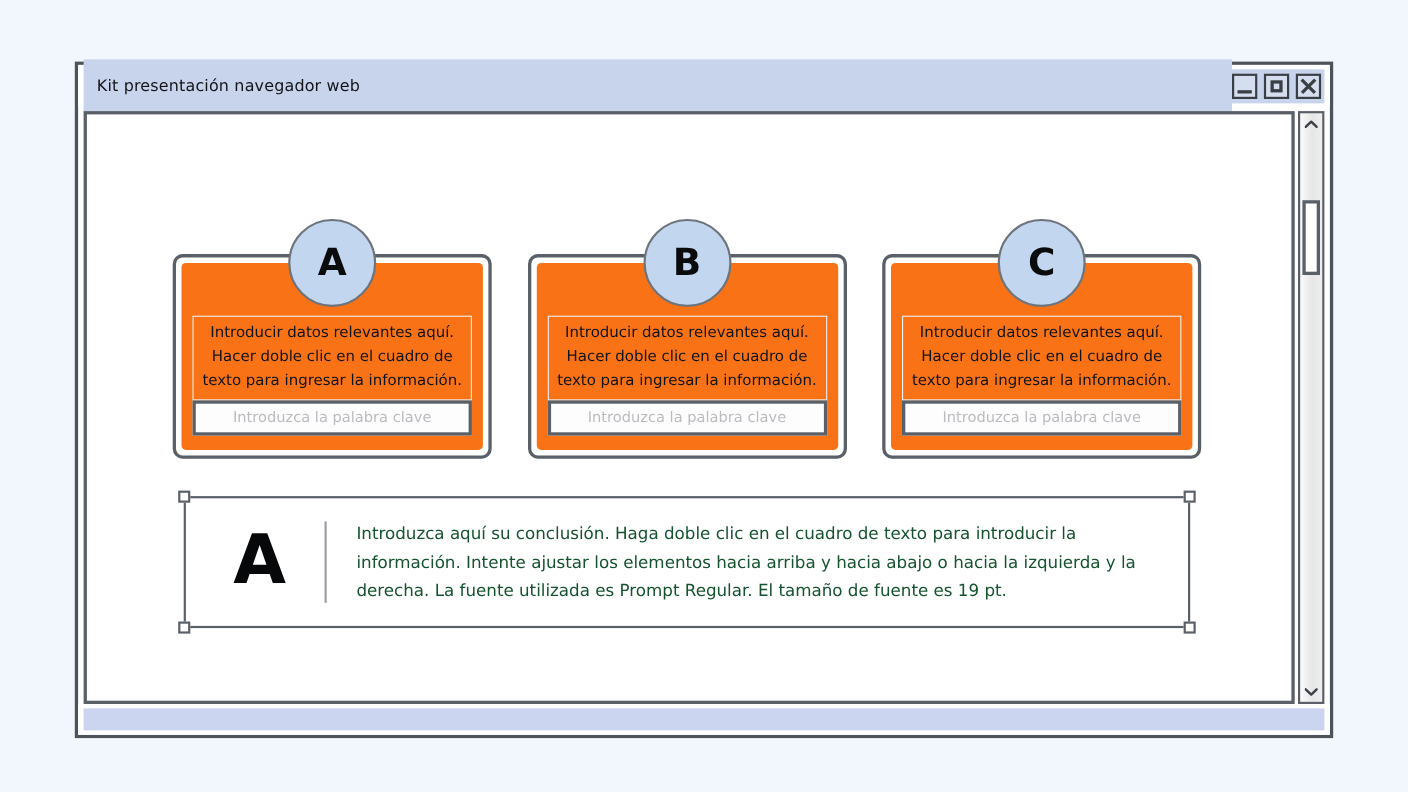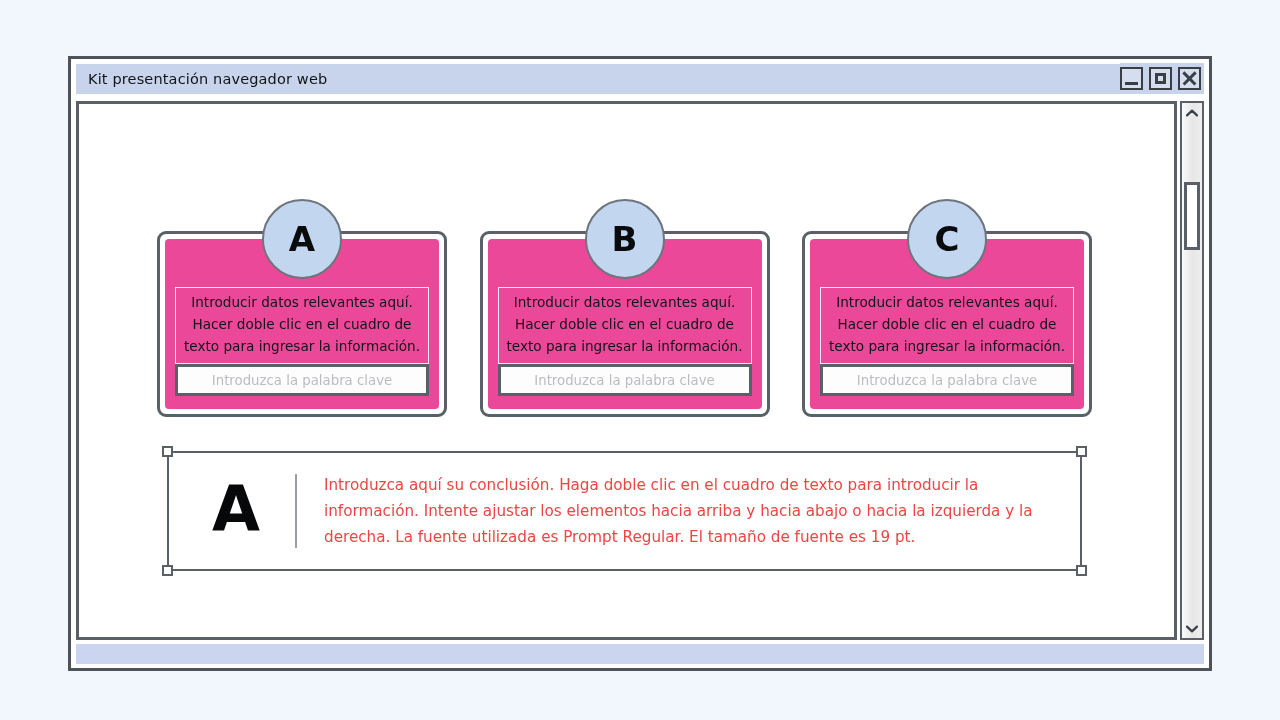--- a/index.html
+++ b/index.html
@@ -33,21 +33,21 @@
   #title-bar {
     height: 38px;
     flex: none;
     background: #ffffff;
     display: flex;
     align-items: center;
     padding: 4px 5px 3px 5px;
   }
   #title-bar-inner {
     flex: 1;
-    height: 30px;
+    height: 49px;
     background: #c8d4ec;
     display: flex;
     align-items: center;
     padding-left: 12px;
   }
   #window-title {
     font-size: 14.5px;
     color: #121418;
     letter-spacing: .15px;
     white-space: nowrap;
@@ -198,21 +198,21 @@
   }
   .card-box {
     border: 3px solid #5a6068;
     border-radius: 9px;
     background: #ffffff;
     padding: 5px;
     position: relative;
     z-index: 1;
   }
   .card-inner {
-    background: #ec4899;
+    background: #f97316;
     border-radius: 4px;
     padding: 48px 10px 13px 10px;
   }
   .card-text {
     border: 1px solid #eeeeee;
     font-size: 13.6px;
     line-height: 22px;
     color: #111318;
     text-align: center;
     padding: 3px 2px 6px 2px;
@@ -263,21 +263,21 @@
   #conclusion-divider {
     width: 2px;
     height: 74px;
     background: #9a9ea5;
     flex: none;
     margin-right: 27px;
   }
   #conclusion-text {
     font-size: 15.2px;
     line-height: 26px;
-    color: #ef4444;
+    color: #14532d;
   }
   .handle {
     position: absolute;
     width: 11px;
     height: 11px;
     background: #ffffff;
     border: 2.5px solid #5a6068;
     z-index: 5;
   }
   .handle.tl { left: 0;  top: 0; }

